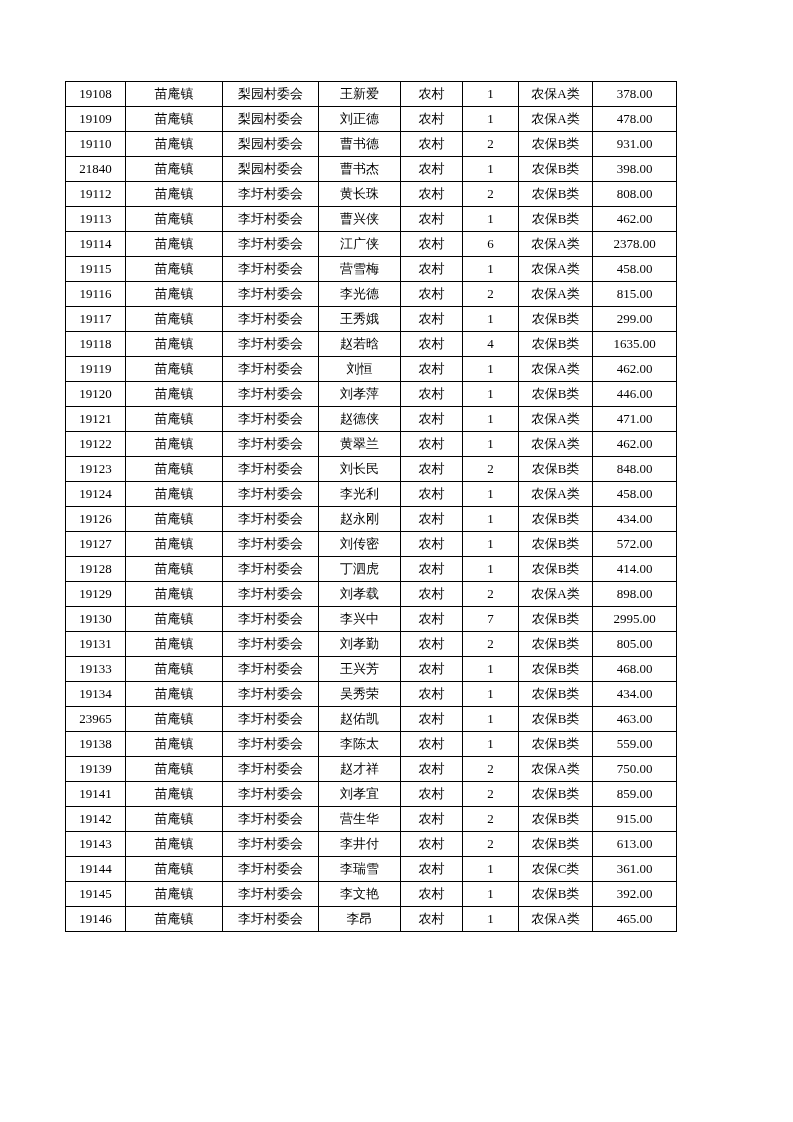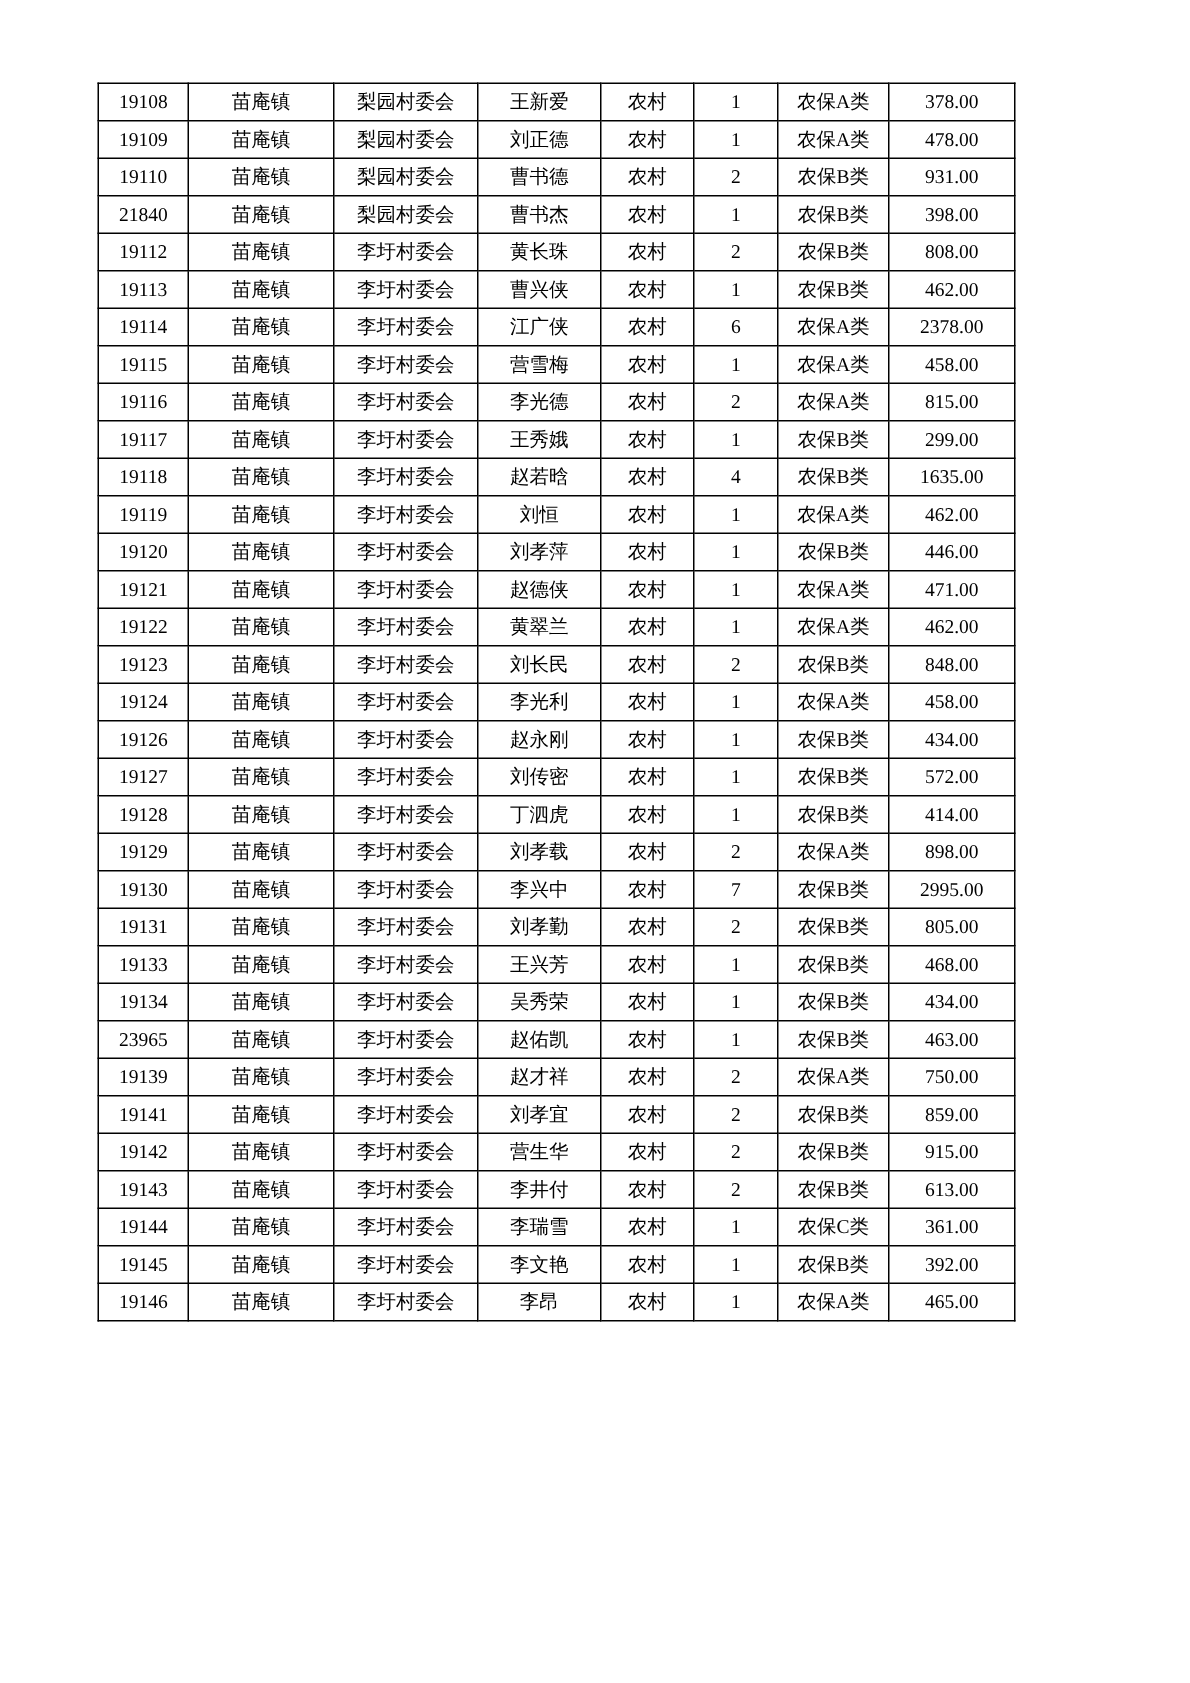--- a/index.html
+++ b/index.html
@@ -11,21 +11,21 @@
     position: relative;
     width: 793px;
     height: 1122px;
     background: #ffffff;
     font-family: "Liberation Serif", "DejaVu Serif", serif;
     color: #000000;
     overflow: hidden;
   }
   table.data-table {
     position: absolute;
-    top: 55px;
+    top: 81px;
     left: 65px;
     border-collapse: collapse;
     table-layout: fixed;
   }
   table.data-table td {
     border: 1px solid #000000;
     height: 24px;
     font-size: 13px;
     line-height: 24px;
     text-align: center;
@@ -316,20 +316,30 @@
           <td class="col-record-id">23965</td>
           <td class="col-town">苗庵镇</td>
           <td class="col-village-committee">李圩村委会</td>
           <td class="col-person-name">赵佑凯</td>
           <td class="col-residence-type">农村</td>
           <td class="col-person-count">1</td>
           <td class="col-insurance-category">农保B类</td>
           <td class="col-amount">463.00</td>
         </tr>
         <tr>
+          <td class="col-record-id">19138</td>
+          <td class="col-town">苗庵镇</td>
+          <td class="col-village-committee">李圩村委会</td>
+          <td class="col-person-name">李陈太</td>
+          <td class="col-residence-type">农村</td>
+          <td class="col-person-count">1</td>
+          <td class="col-insurance-category">农保B类</td>
+          <td class="col-amount">559.00</td>
+        </tr>
+        <tr>
           <td class="col-record-id">19139</td>
           <td class="col-town">苗庵镇</td>
           <td class="col-village-committee">李圩村委会</td>
           <td class="col-person-name">赵才祥</td>
           <td class="col-residence-type">农村</td>
           <td class="col-person-count">2</td>
           <td class="col-insurance-category">农保A类</td>
           <td class="col-amount">750.00</td>
         </tr>
         <tr>

